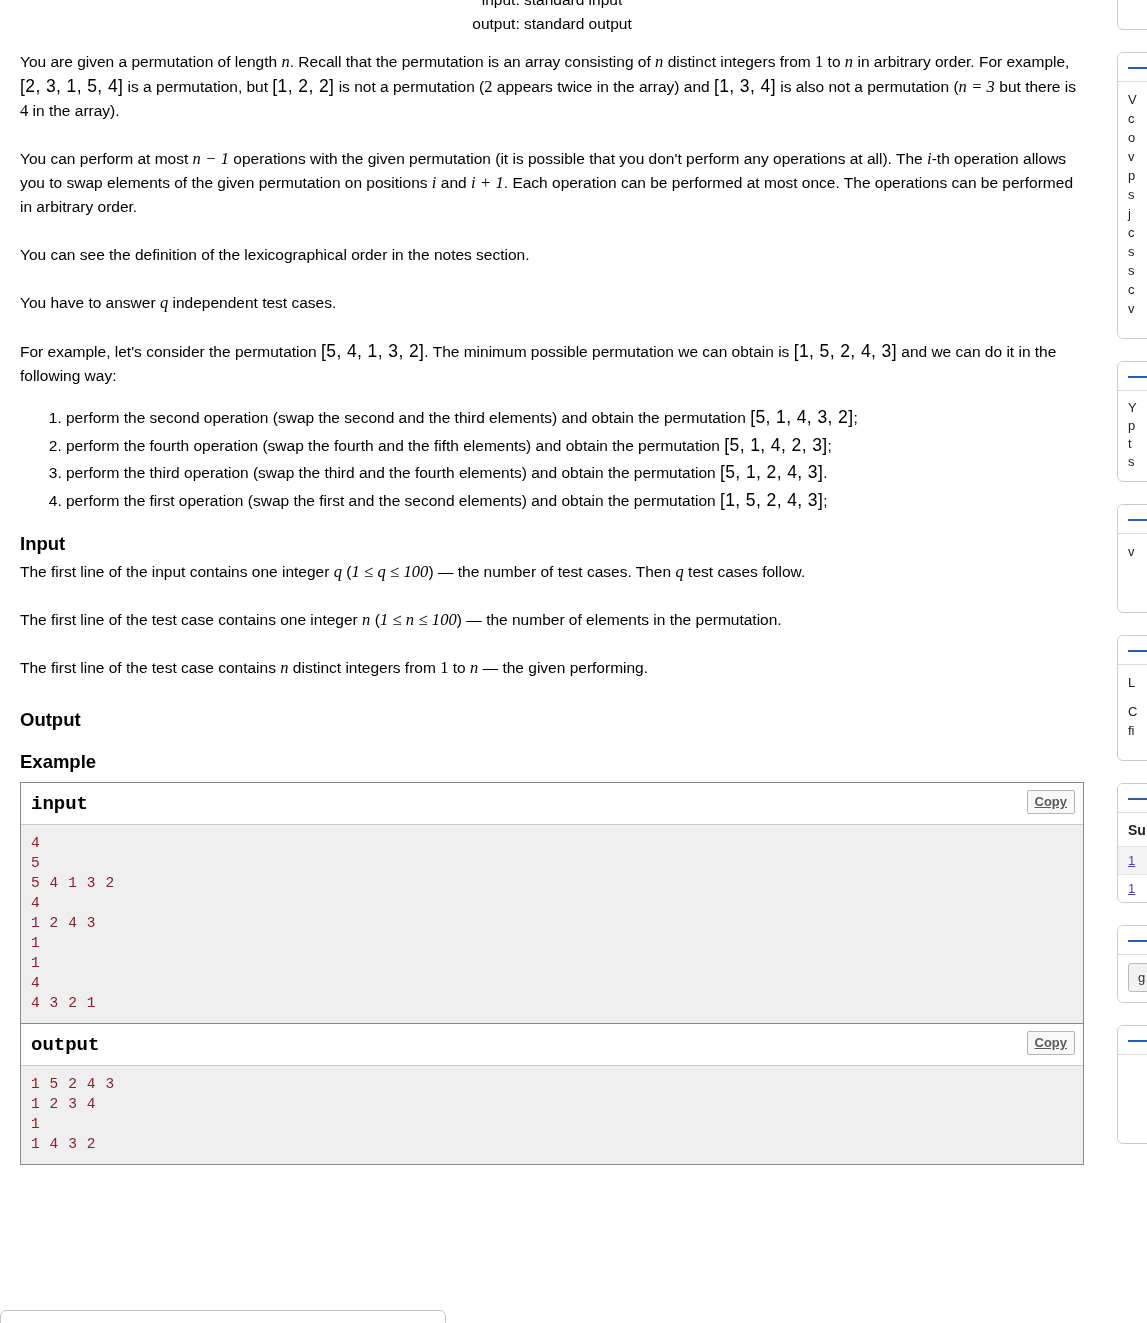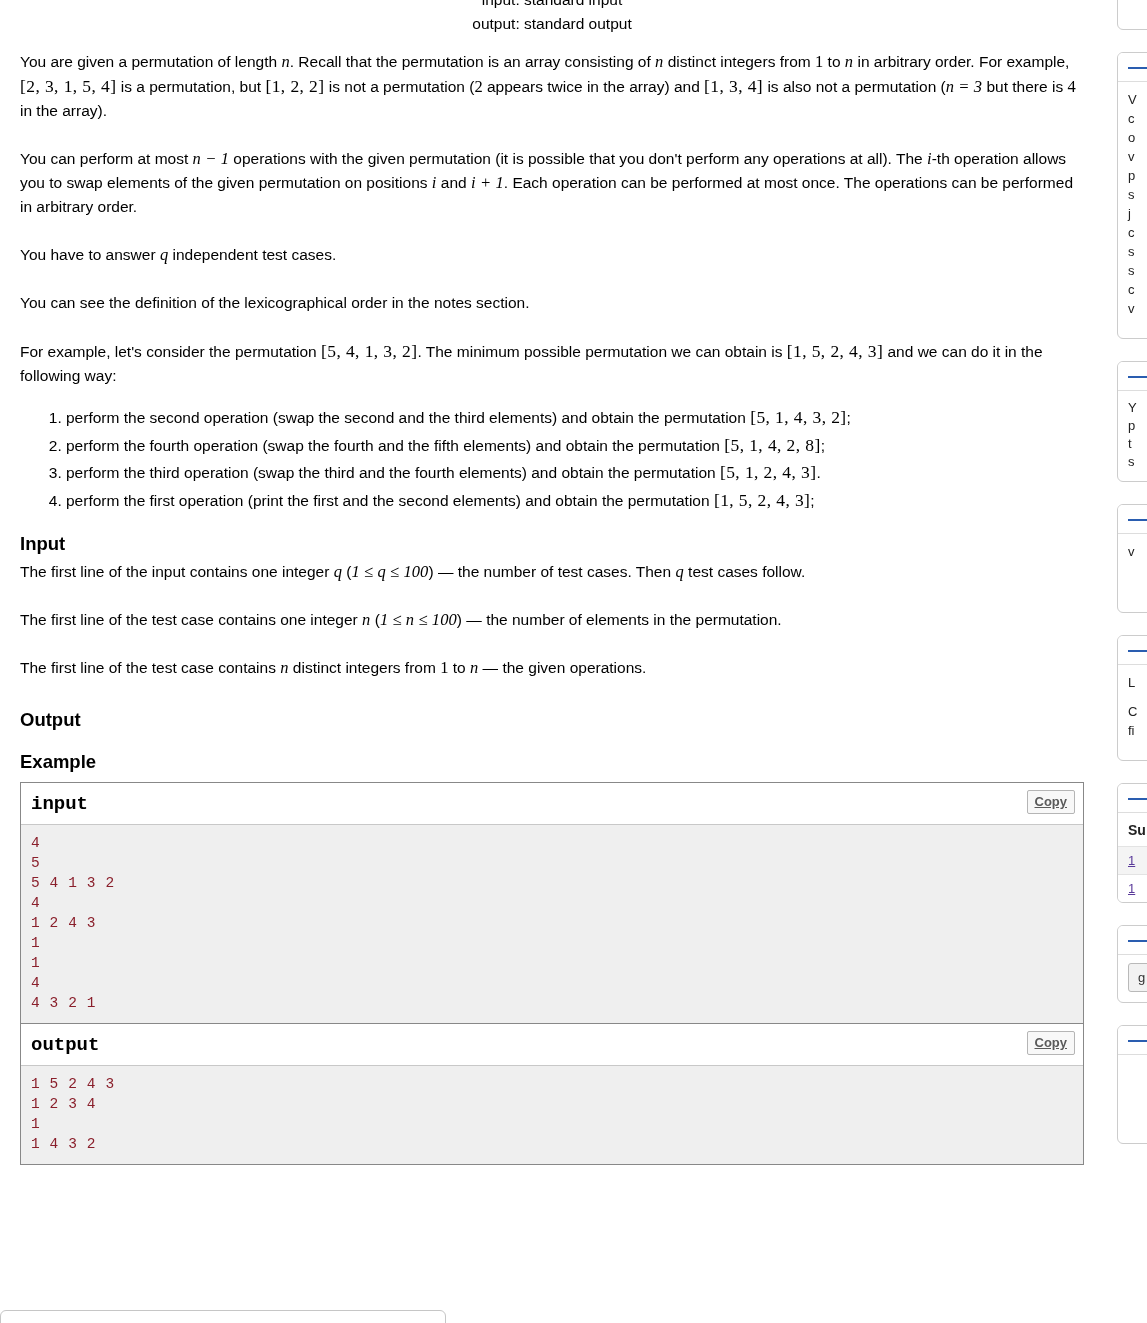--- a/index.html
+++ b/index.html
@@ -77,21 +77,21 @@
     font-style: italic;
     font-size: 16.5px;
     letter-spacing: 0.1px;
   }
   .mn {
     font-family: "Liberation Serif", serif;
     font-style: normal;
     font-size: 16.5px;
   }
   .marr {
-    font-family: Liberation Serif, serif;
+    font-family: Liberation Sans, sans-serif;
     font-style: normal;
     font-size: 17.5px;
     letter-spacing: 0.4px;
     margin-top: 32px;
   }
   b.strong { font-weight: normal; }
 
   
   .sample-tests {
     margin-top: 8px;
@@ -226,40 +226,40 @@
       <div class="io-line">output: standard output</div>
     </div>
 
     <div class="statement">
 
       <p class="para"><span>You are given a permutation of length </span><span class="m">n</span><span>. Recall that the permutation is an array consisting of </span><span class="m">n</span><span> distinct integers from </span><span class="mn">1</span><span> to </span><span class="m">n</span><span> in arbitrary order. For example, </span><span class="marr">[2, 3, 1, 5, 4]</span><span> is a permutation, but </span><span class="marr">[1, 2, 2]</span><span> is not a permutation (</span><span class="mn">2</span><span> appears twice in the array) and </span><span class="marr">[1, 3, 4]</span><span> is also not a permutation (</span><span class="m">n = 3</span><span> but there is </span><span class="mn">4</span><span> in the array).</span></p>
 
       <p class="para"><span>You can perform at most </span><span class="m">n − 1</span><span> operations with the given permutation (it is possible that you don't perform any operations at all). The </span><span class="m">i</span><span>-th operation allows you to swap elements of the given permutation on positions </span><span class="m">i</span><span> and </span><span class="m">i + 1</span><span>. </span><b class="strong">Each operation can be performed at most once</b><span>. The operations can be performed in arbitrary order.</span></p>
 
 
+      <p class="para">You can see the definition of the lexicographical order in the notes section.</p>
+
       <p class="para"><span>You have to answer </span><span class="m">q</span><span> independent test cases.</span></p>
-
-      <p class="para">You can see the definition of the lexicographical order in the notes section.</p>
 
       <p class="para"><span>For example, let's consider the permutation </span><span class="marr">[5, 4, 1, 3, 2]</span><span>. The minimum possible permutation we can obtain is </span><span class="marr">[1, 5, 2, 4, 3]</span><span> and we can do it in the following way:</span></p>
 
       <ol class="steps">
         <li><span>perform the second operation (swap the second and the third elements) and obtain the permutation </span><span class="marr">[5, 1, 4, 3, 2]</span><span>;</span></li>
-        <li><span>perform the fourth operation (swap the fourth and the fifth elements) and obtain the permutation </span><span class="marr">[5, 1, 4, 2, 8]</span><span>;</span></li>
+        <li><span>perform the fourth operation (swap the fourth and the fifth elements) and obtain the permutation </span><span class="marr">[5, 1, 4, 2, 3]</span><span>;</span></li>
         <li><span>perform the third operation (swap the third and the fourth elements) and obtain the permutation </span><span class="marr">[5, 1, 2, 4, 3]</span><span>.</span></li>
-        <li><span>perform the first operation (print the first and the second elements) and obtain the permutation </span><span class="marr">[1, 5, 2, 4, 3]</span><span>;</span></li>
+        <li><span>perform the first operation (swap the first and the second elements) and obtain the permutation </span><span class="marr">[1, 5, 2, 4, 3]</span><span>;</span></li>
       </ol>
 
 
       <h2 class="section-title">Input</h2>
       <p class="para" style="padding-top:2px"><span>The first line of the input contains one integer </span><span class="m">q</span><span> (</span><span class="m">1 ≤ q ≤ 100</span><span>) — the number of test cases. Then </span><span class="m">q</span><span> test cases follow.</span></p>
 
       <p class="para"><span>The first line of the test case contains one integer </span><span class="m">n</span><span> (</span><span class="m">1 ≤ n ≤ 100</span><span>) — the number of elements in the permutation.</span></p>
 
-      <p class="para"><span>The first line of the test case contains </span><span class="m">n</span><span> distinct integers from </span><span class="mn">1</span><span> to </span><span class="m">n</span><span> — the given operations.</span></p>
+      <p class="para"><span>The first line of the test case contains </span><span class="m">n</span><span> distinct integers from </span><span class="mn">1</span><span> to </span><span class="m">n</span><span> — the given performing.</span></p>
 
       <h2 class="section-title">Output</h2>
 
       <h2 class="section-title">Example</h2>
 
       <div class="sample-tests">
         <div class="sample-block">
           <div class="sample-head">
             <span>input</span>
             <span class="copy-btn">Copy</span>

